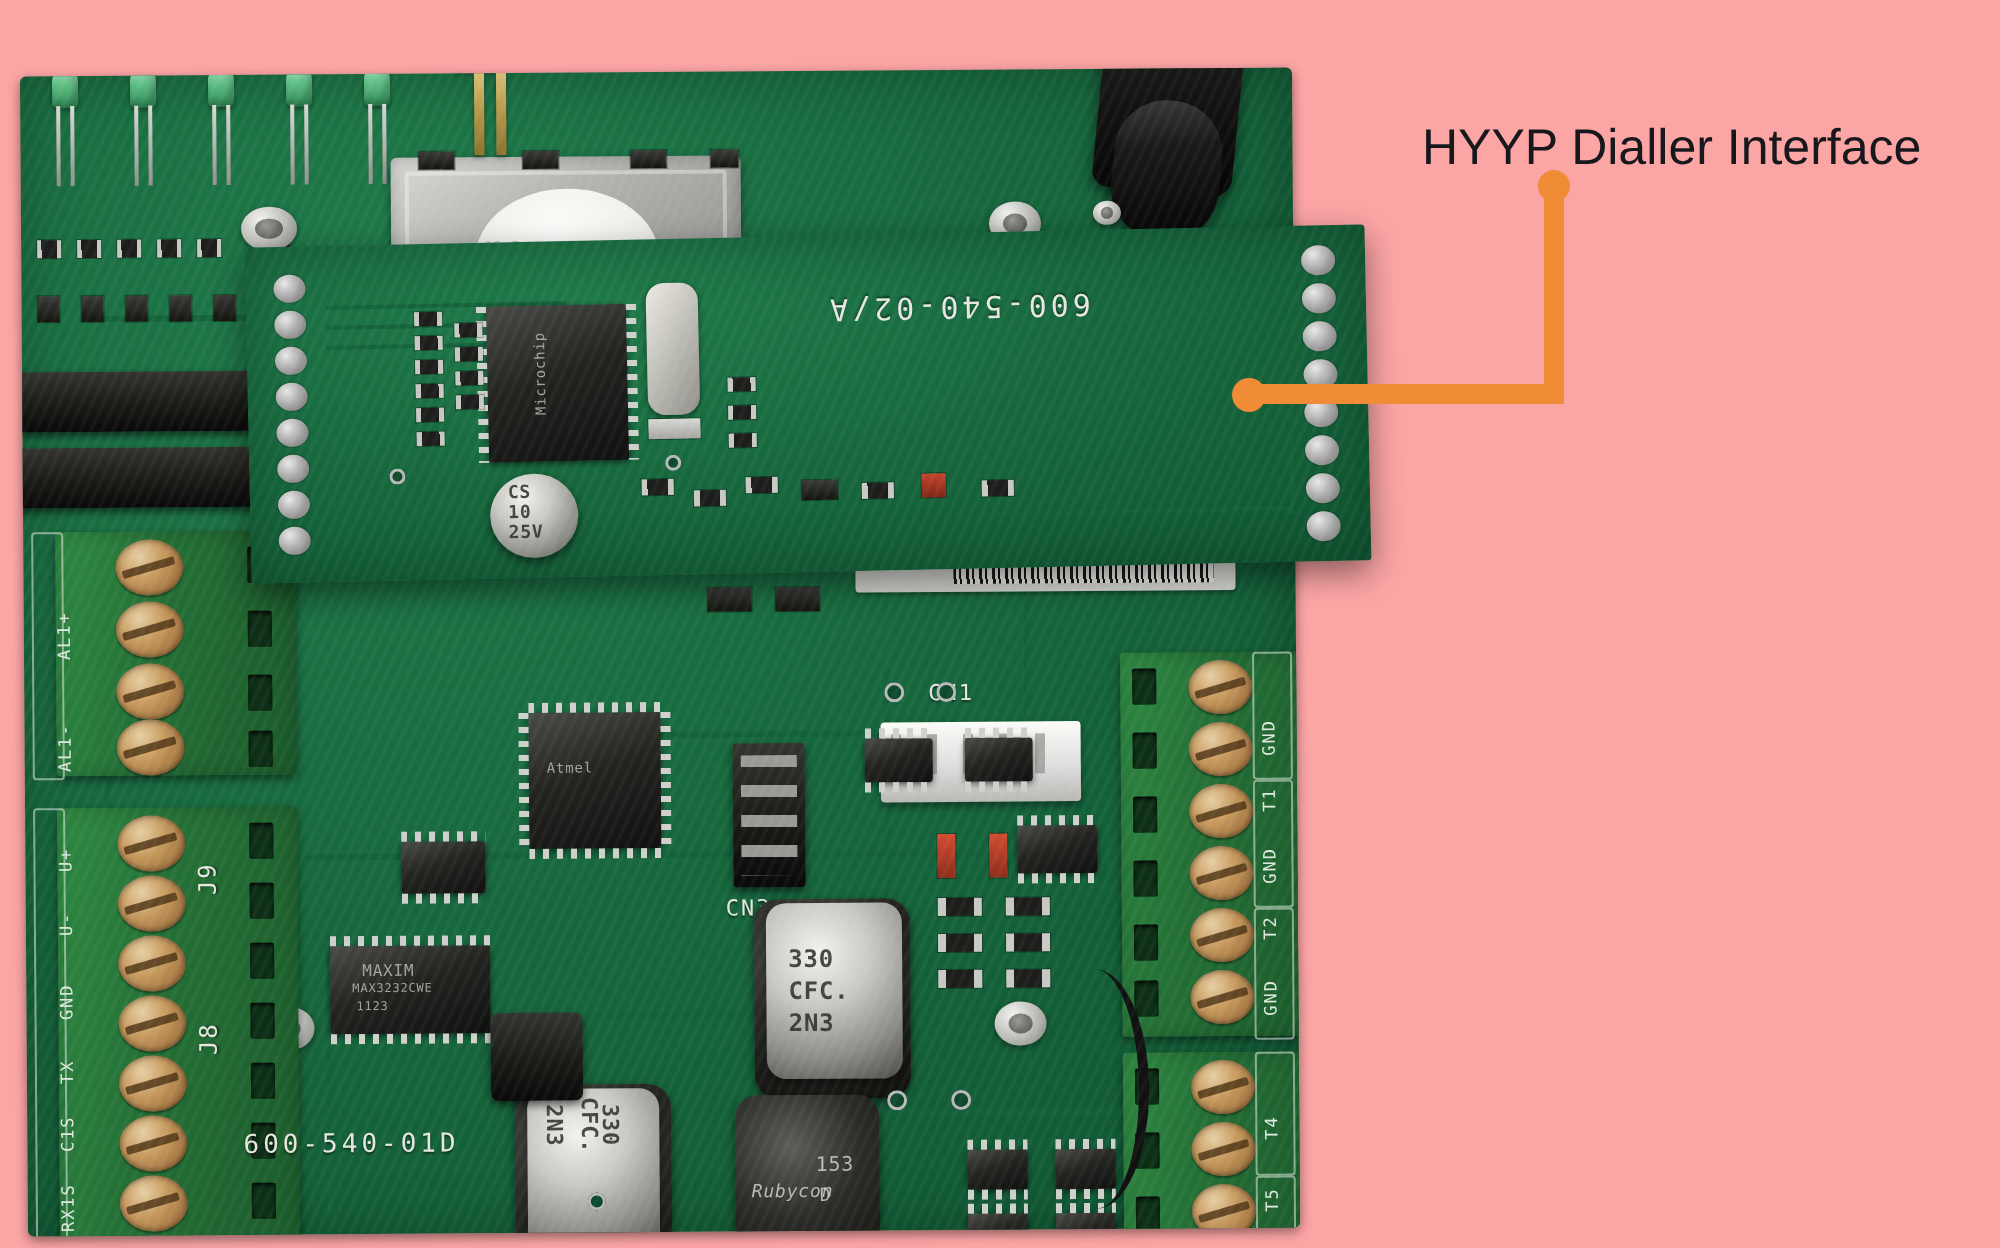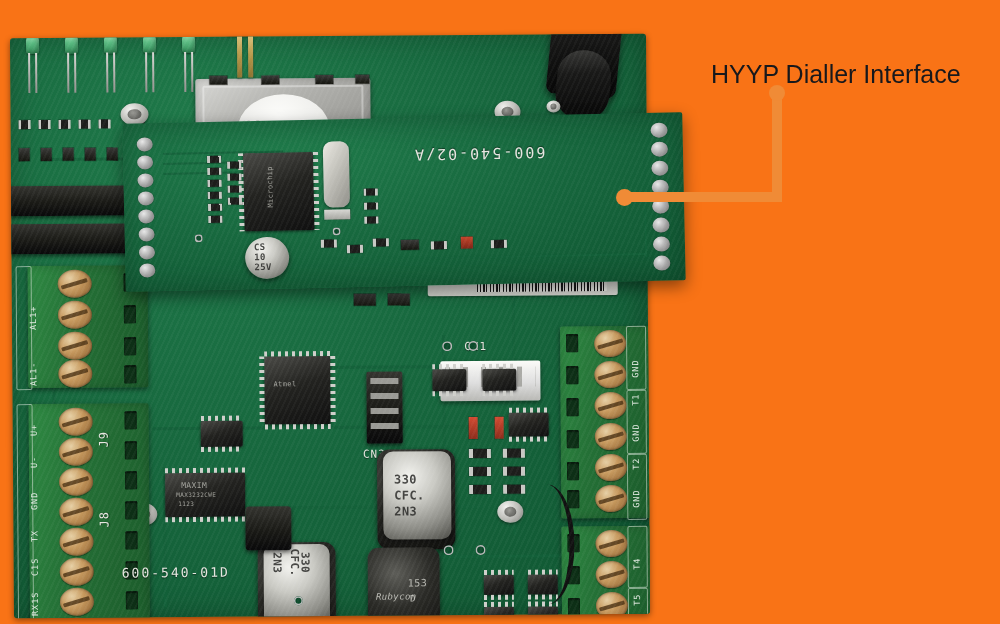--- a/index.html
+++ b/index.html
@@ -1,21 +1,21 @@
 <!DOCTYPE html>
 <html><head>
 <meta charset="utf-8">
 <title>HYYP Dialler Interface annotated PCB photo</title>
 <style>
   html,body{margin:0;padding:0;background:#ffffff;}
   body{
     font-family:"Liberation Sans", sans-serif;
     width:1000px;height:624px;overflow:hidden;position:relative;
   }
-  #stage{position:absolute;left:0;top:0;width:1000px;height:624px;background:#f97316;}
+  #stage{position:absolute;left:0;top:0;width:1000px;height:624px;background:#fca5a5;}
 
   
   .pcb{position:absolute;background:
         radial-gradient(ellipse at 30% 20%, #1f7a4a 0%, #17683e 45%, #0f5531 100%);
        box-shadow:0 2px 6px rgba(0,0,0,.45), inset 0 0 30px rgba(0,0,0,.25);
        overflow:hidden;}
   .pcb:after{content:"";position:absolute;inset:0;
        background:repeating-linear-gradient(115deg, rgba(255,255,255,.035) 0 2px, rgba(0,0,0,0) 2px 5px);
        pointer-events:none;}
   .trace{position:absolute;background:#14603a;opacity:.85;}

